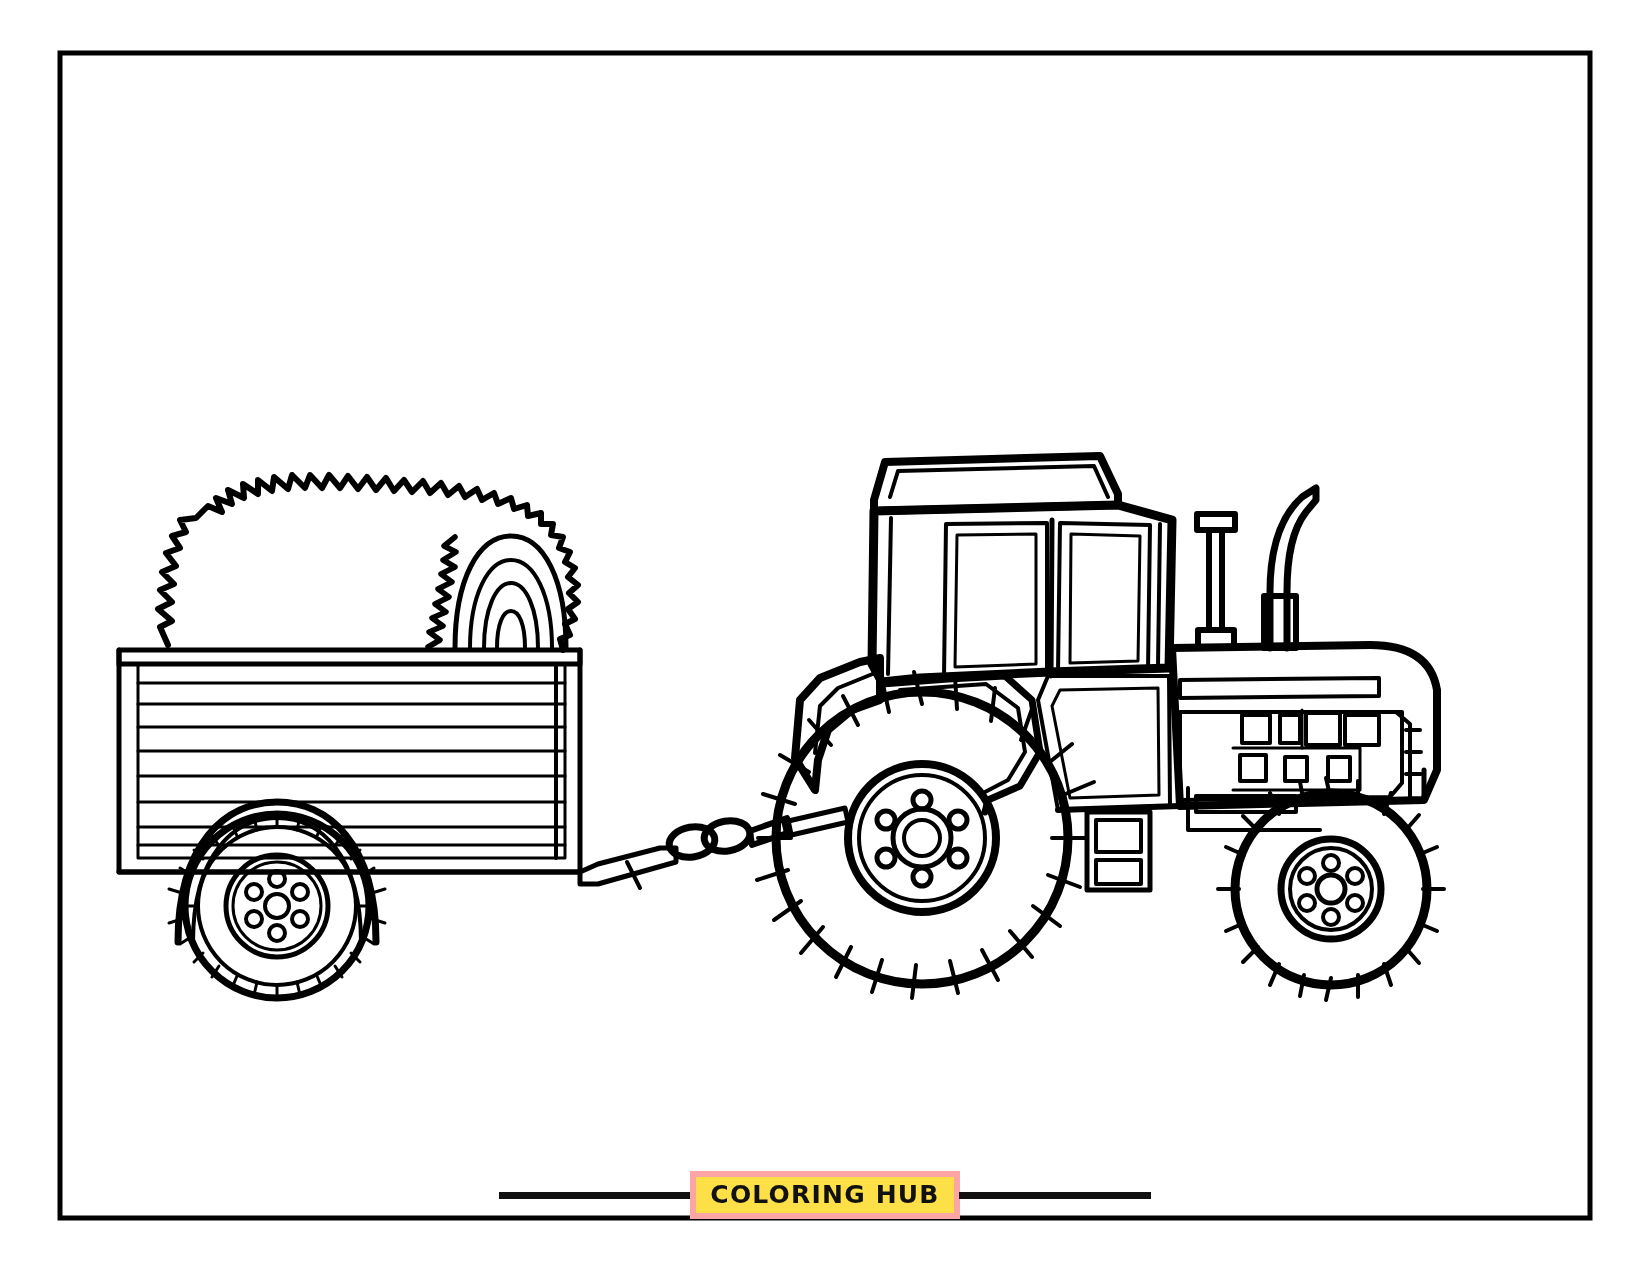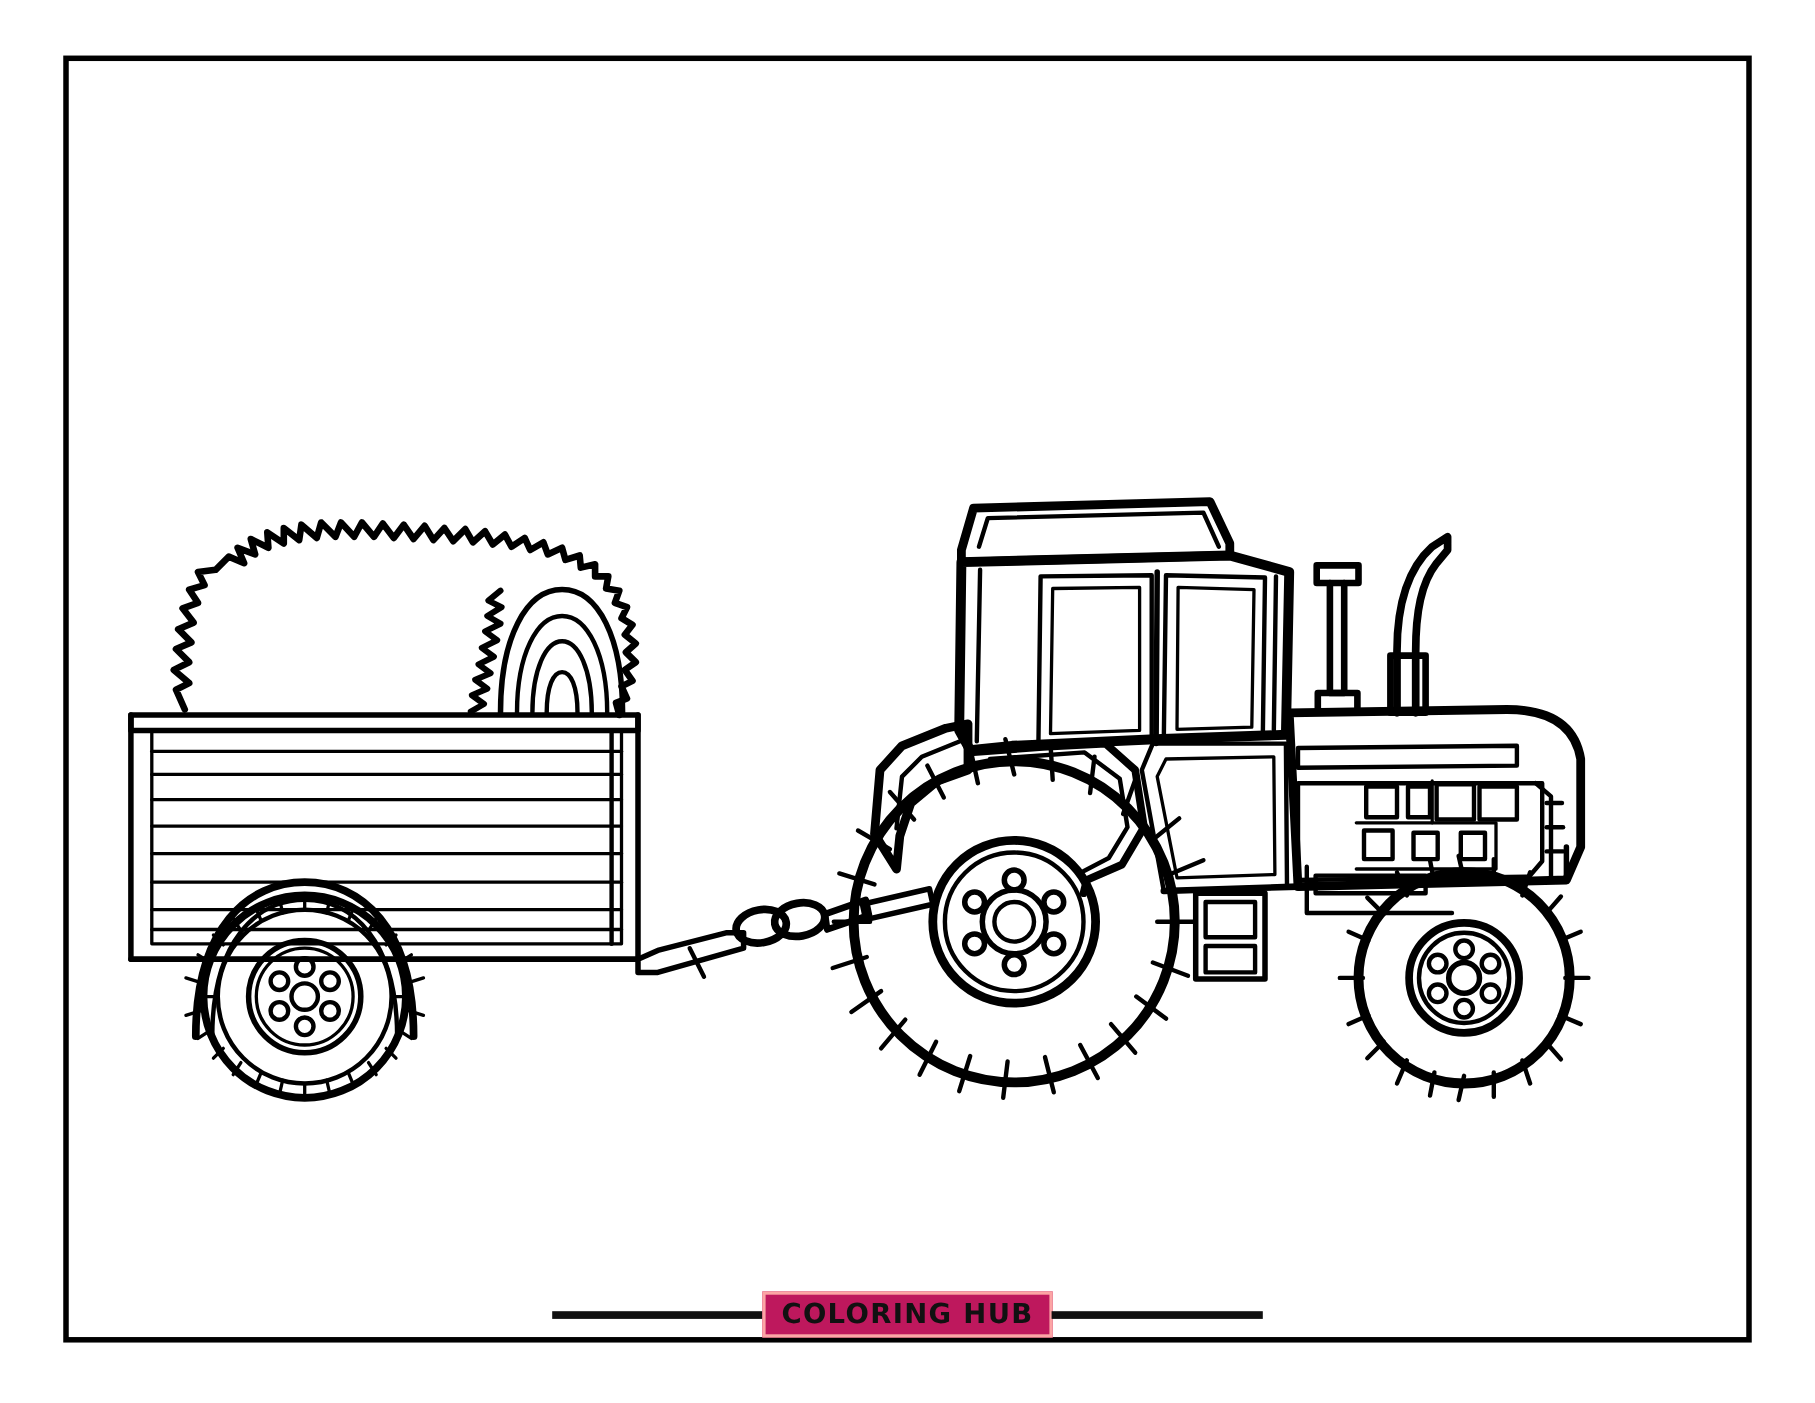--- a/index.html
+++ b/index.html
@@ -41,22 +41,22 @@
     pointer-events: none;
   }
   #brand .rule {
     height: 7px;
     background: #111111;
     flex: 0 0 auto;
   }
   #brand .rule.left  { width: 192px; }
   #brand .rule.right { width: 192px; }
   #brand .plate {
-    border: 3px solid #fca5a5;
-    background: #be185d;
+    border: 6px solid #fca5a5;
+    background: #fde047;
     padding: 5px 14px 6px 14px;
     margin: 0 -1px;
   }
   #brand .plate span {
     display: block;
     font-family: "DejaVu Sans", sans-serif;
     font-weight: bold;
     font-size: 25px;
     letter-spacing: 1.2px;
     color: #111111;

